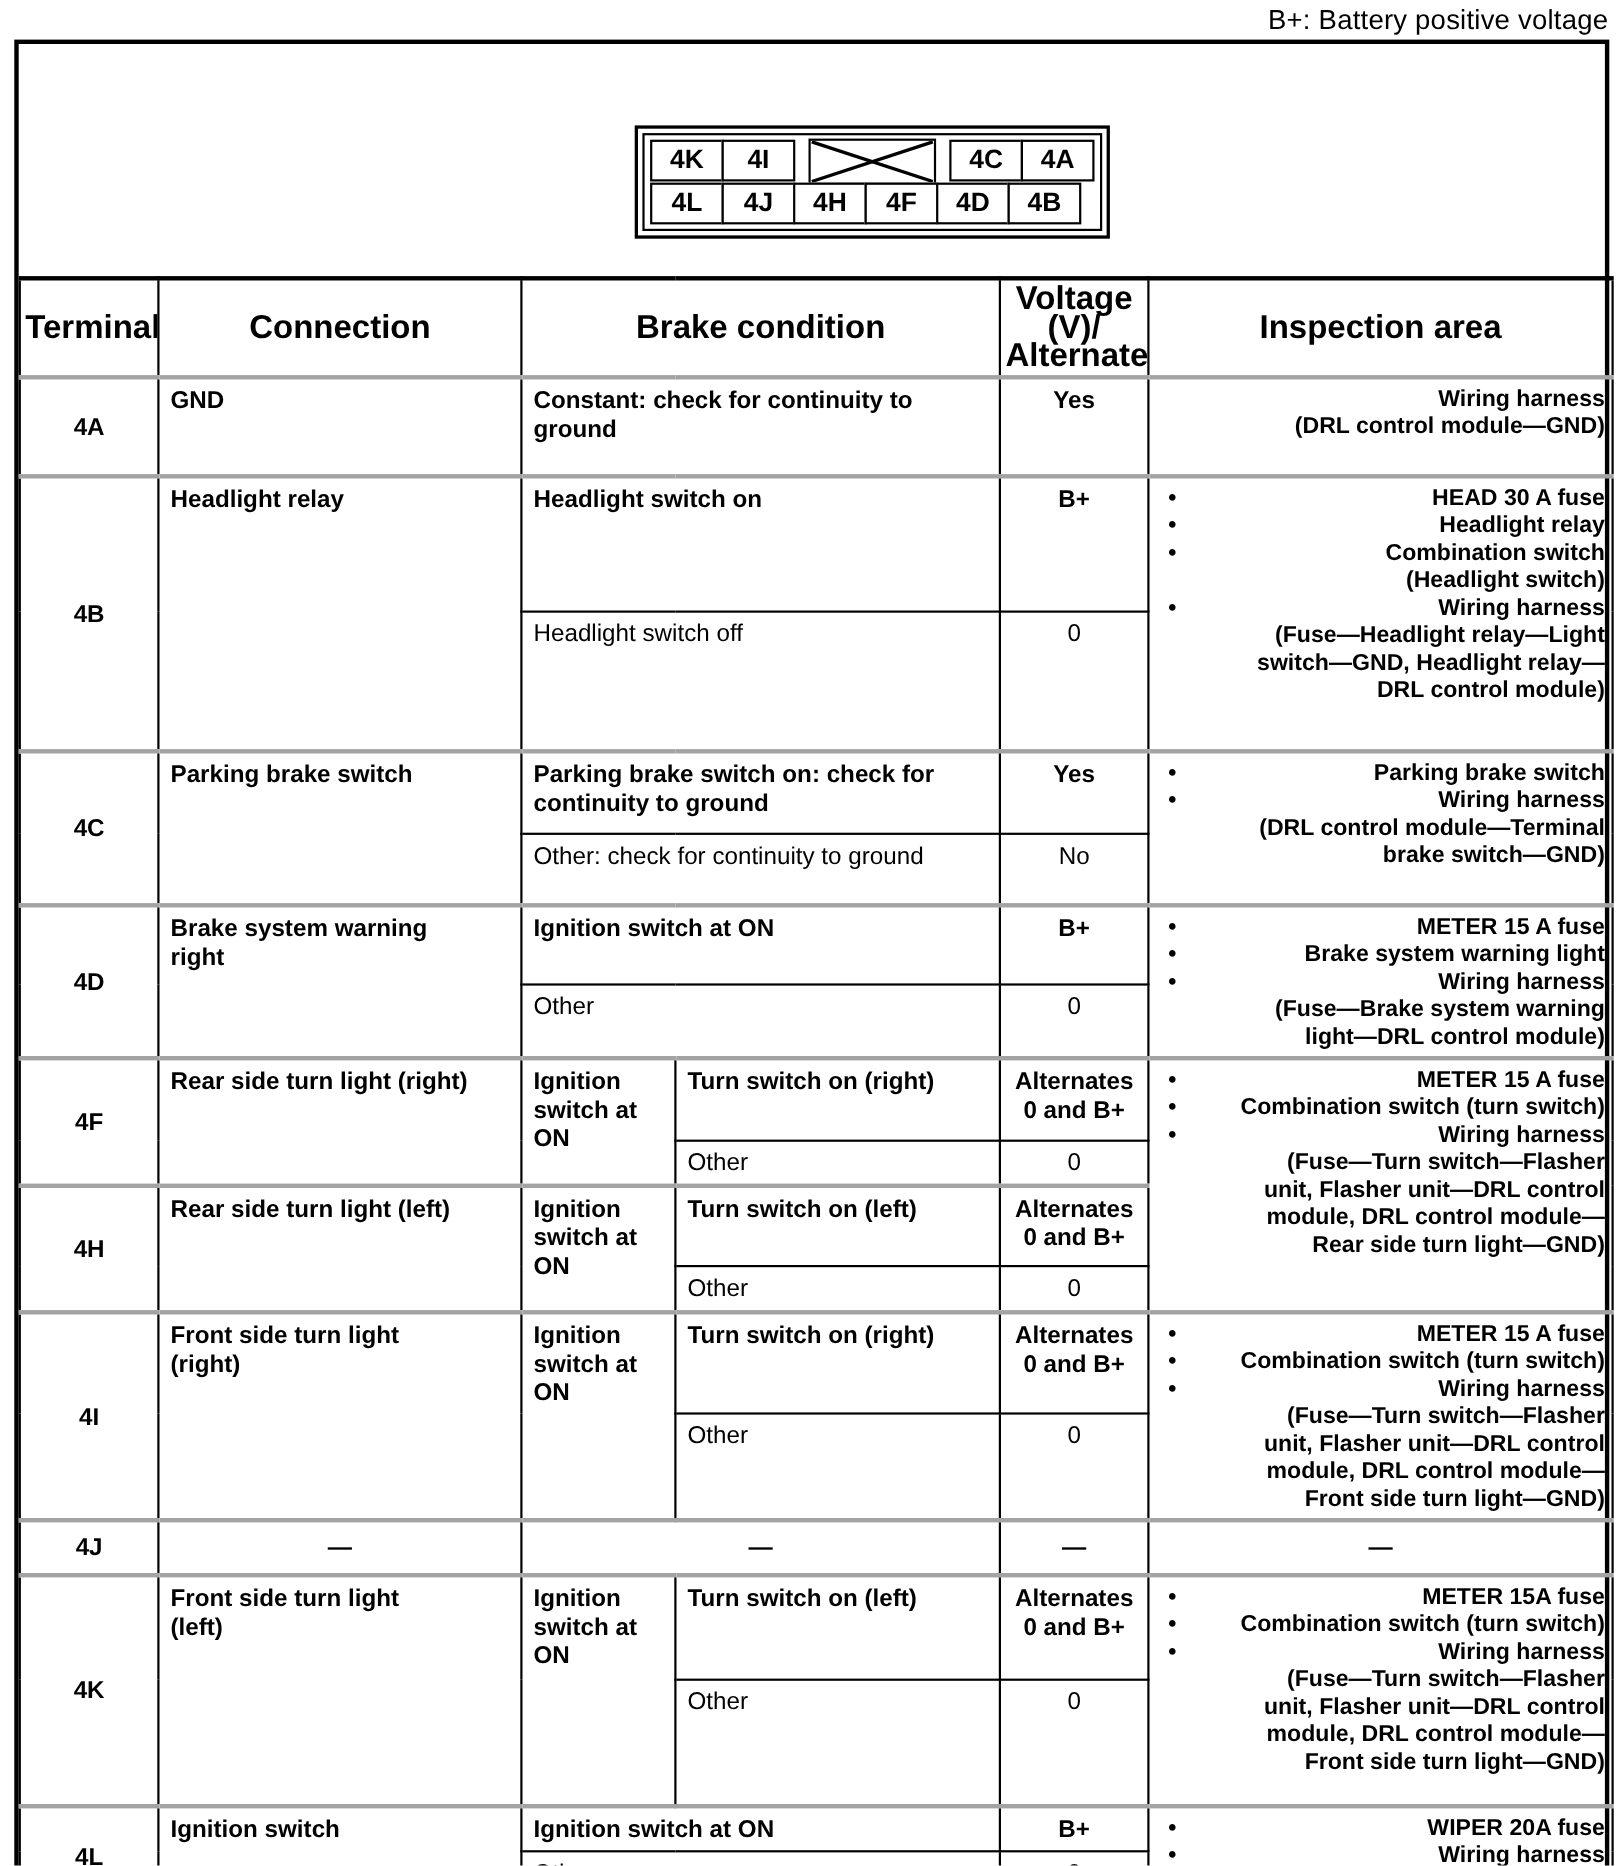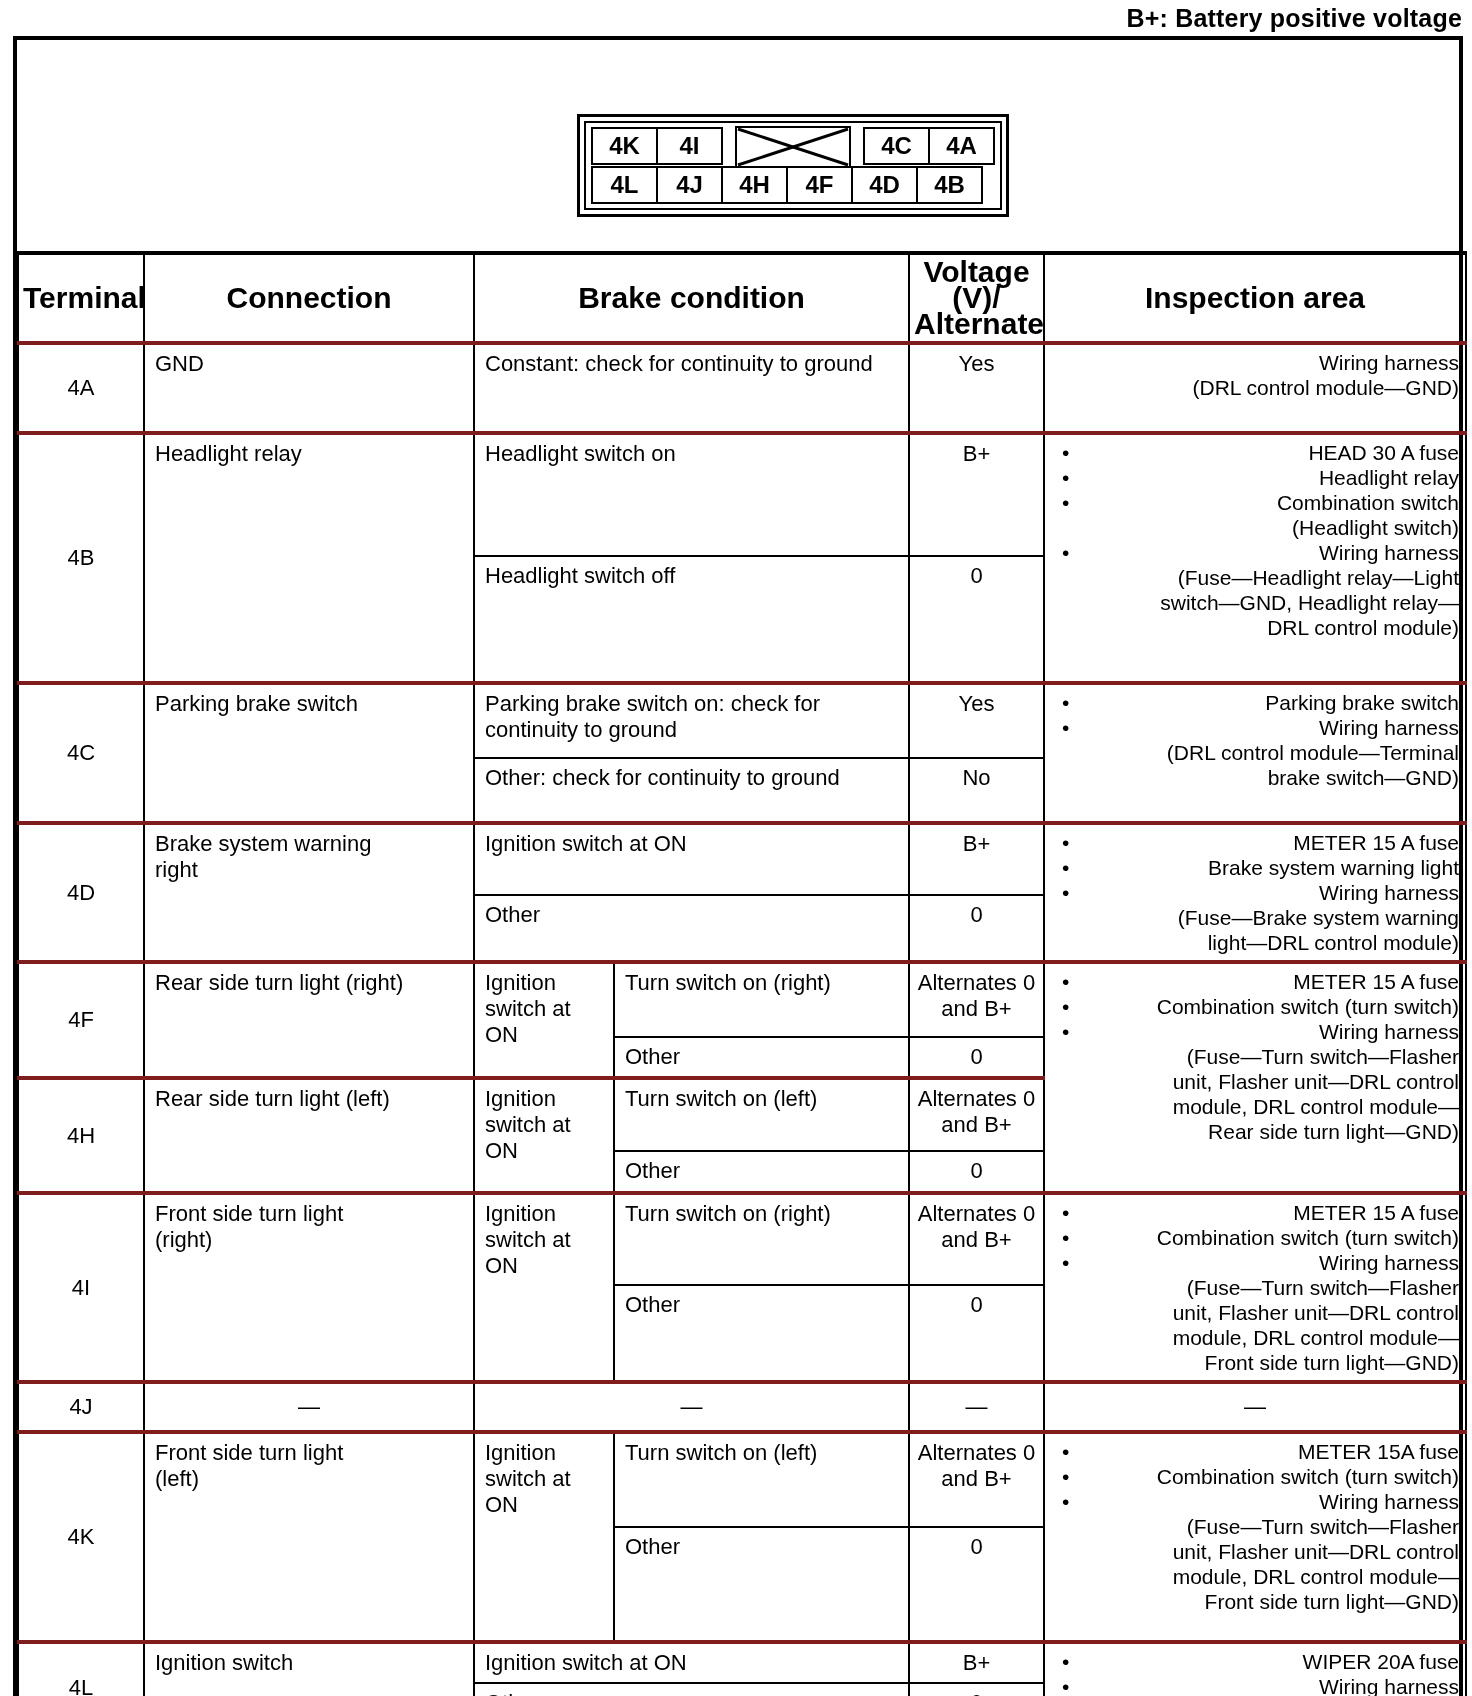--- a/index.html
+++ b/index.html
@@ -3,21 +3,21 @@
 <meta charset="utf-8">
 <style>
   html,body{margin:0;padding:0;background:#fff;}
   body{
     width:1472px;height:1696px;overflow:hidden;
     font-family:"Liberation Sans", sans-serif;color:#000;
     -webkit-font-smoothing:none;
   }
   .note{
     height:32px;padding:4px 10px 0 0;
-    font-size:25px;font-weight:bold;text-align:right;letter-spacing:.2px;
+    font-size:25px;font-weight:normal;text-align:right;letter-spacing:.2px;
   }
   .outer-box{
     margin:0 9px 0 13px;
     border:4px solid #000;
     background:#fff;
   }
   
   .connector-area{
     height:211px;box-sizing:border-box;
     padding-top:74px;
@@ -58,21 +58,21 @@
     height:68px;border-bottom:3px solid #000;padding:4px 4px;
   }
   td.term{text-align:center;vertical-align:middle;padding:2px;}
   td.val{text-align:center;padding:6px 4px;}
   td.insp{padding:5px 6px;text-align:right;}
   .iline{font-size:21px;line-height:25px;}
   .iline.bullet{position:relative;padding-left:32px;}
   .iline.bullet::before{content:"\2022";position:absolute;left:11px;}
   .iline.cont{padding-left:32px;}
   .iline.plain{padding-left:2px;}
-  tr.grp > th, tr.grp > td{border-top:4px solid #7f1d1d;}
+  tr.grp > th, tr.grp > td{border-top:4px solid #a3a3a3;font-weight:bold;}
   td.mid{vertical-align:middle;text-align:center;}
 </style>
 </head>
 <body>
 
 <div class="note">B+: Battery positive voltage</div>
 
 <div class="outer-box">
 
   <div class="connector-area">

